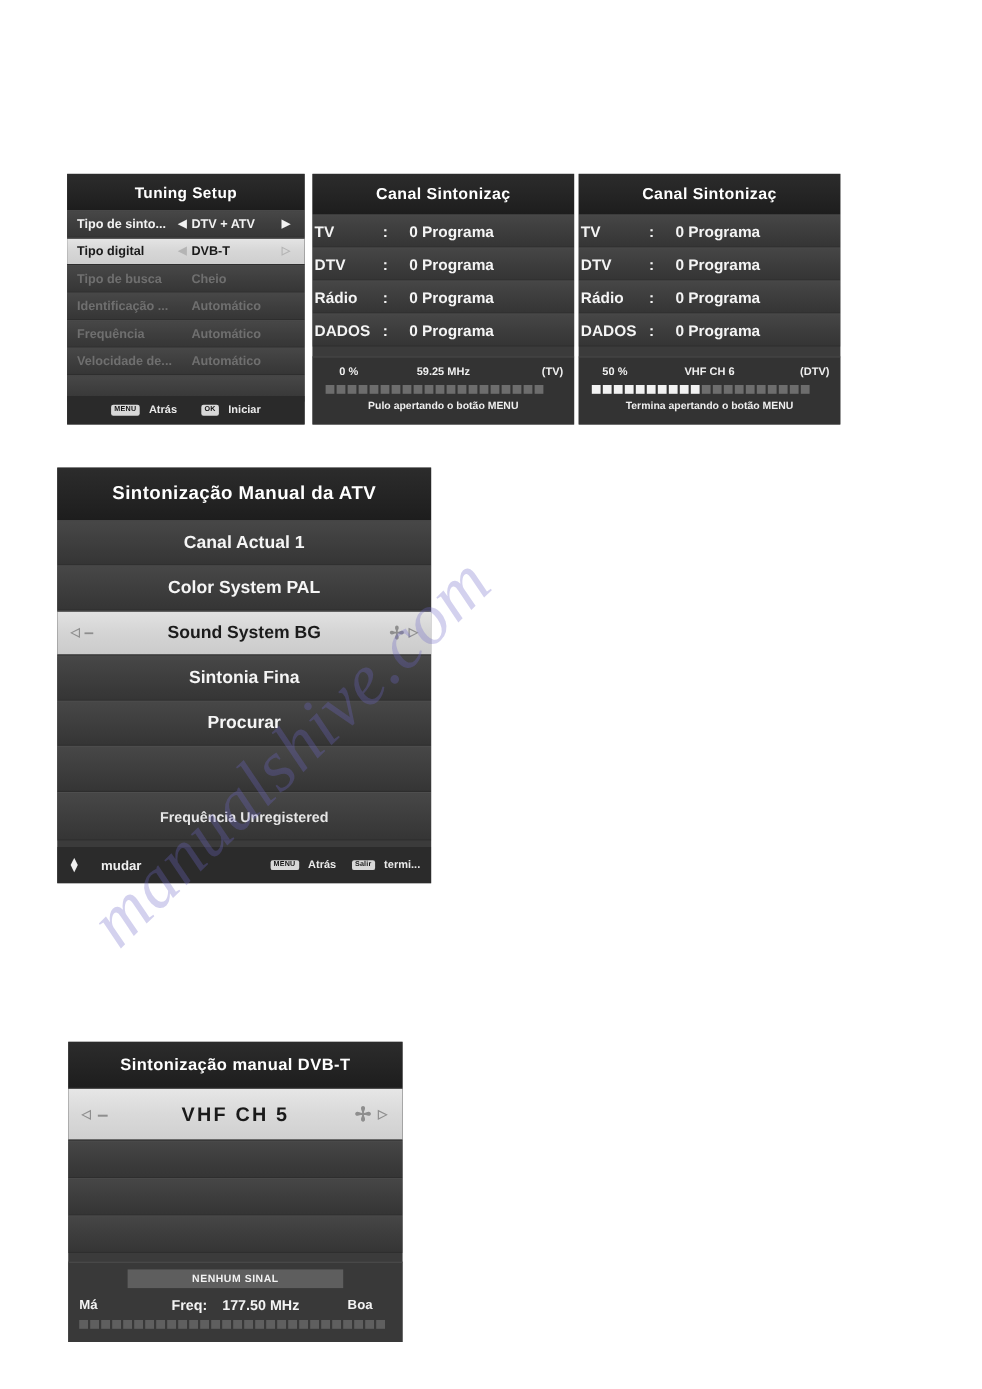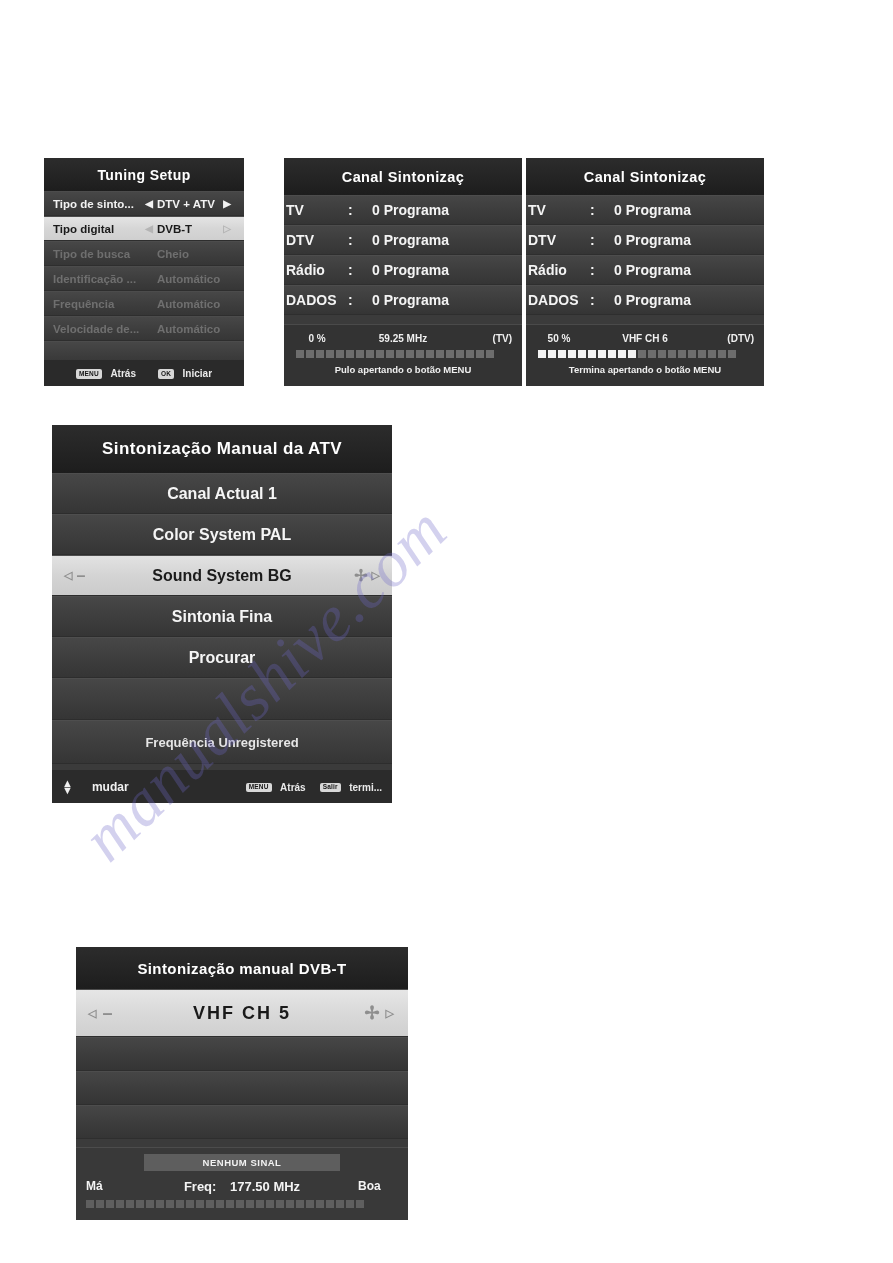--- a/index.html
+++ b/index.html
@@ -33,21 +33,21 @@
     border-bottom: 1px solid #2e2e2e;
     background: linear-gradient(180deg, #474747 0%, #3e3e3e 50%, #363636 100%);
   }
   .row.sel {
     background: linear-gradient(180deg, #e4e4e4 0%, #d6d6d6 50%, #cfcfcf 100%);
     color: #1a1a1a;
   }
   .row.dim { color: #6f6f6f; }
 
   
-  #panel-tuning { left: 44px; top: 158px; width: 200px; height: 228px; }
+  #panel-tuning { left: 61px; top: 158px; width: 216px; height: 228px; }
   #panel-tuning .osd-title { height: 33px; font-size: 14px; }
   #panel-tuning .row { height: 25px; padding: 0 9px; font-size: 11.5px; font-weight: bold; }
   #panel-tuning .r-label { flex: 0 0 88px; text-align: left; white-space: nowrap; }
   #panel-tuning .r-arrow { flex: 0 0 16px; text-align: center; font-size: 10px; line-height: 1; }
   #panel-tuning .r-value { flex: 1 1 auto; text-align: left; white-space: nowrap; }
   #panel-tuning .row.dim .r-arrow { visibility: hidden; }
   #panel-tuning .row.sel .r-arrow { color: #b4b4b4; }
   #panel-tuning .spacer-row { height: 24px; background: linear-gradient(180deg,#474747,#363636);
      border-top:1px solid #4c4c4c; border-bottom:1px solid #2e2e2e; }
   #panel-tuning .footer {
@@ -114,21 +114,21 @@
   .sidectl.right { right: 12px; }
   #panel-atv .footer {
     position: absolute; left: 0; bottom: 0; width: 100%; height: 33px;
     background: #2b2b2b; display: flex; align-items: center; padding: 0 10px;
   }
   .updown { display: inline-flex; flex-direction: column; line-height: .62; font-size: 11px; color: #f0f0f0; }
   #panel-atv .f-change { display: flex; align-items: center; font-size: 12px; font-weight: bold; color: #f0f0f0; }
   #panel-atv .f-right { margin-left: auto; display: flex; align-items: center; gap: 14px; }
 
   
-  #panel-dvbt { left: 76px; top: 947px; width: 332px; height: 273px; }
+  #panel-dvbt { left: 62px; top: 947px; width: 304px; height: 273px; }
   #panel-dvbt .osd-title { height: 42px; font-size: 15px; }
   #panel-dvbt .drow {
     height: 34px; display: flex; align-items: center; justify-content: center;
     position: relative; font-size: 18px; font-weight: bold; color: #f2f2f2;
     border-top: 1px solid #4d4d4d; border-bottom: 1px solid #2e2e2e;
     background: linear-gradient(180deg,#464646 0%, #3d3d3d 50%, #353535 100%);
     letter-spacing: 2px;
   }
   #panel-dvbt .drow.sel {
     background: linear-gradient(180deg,#e6e6e6 0%, #d9d9d9 50%, #d0d0d0 100%);

